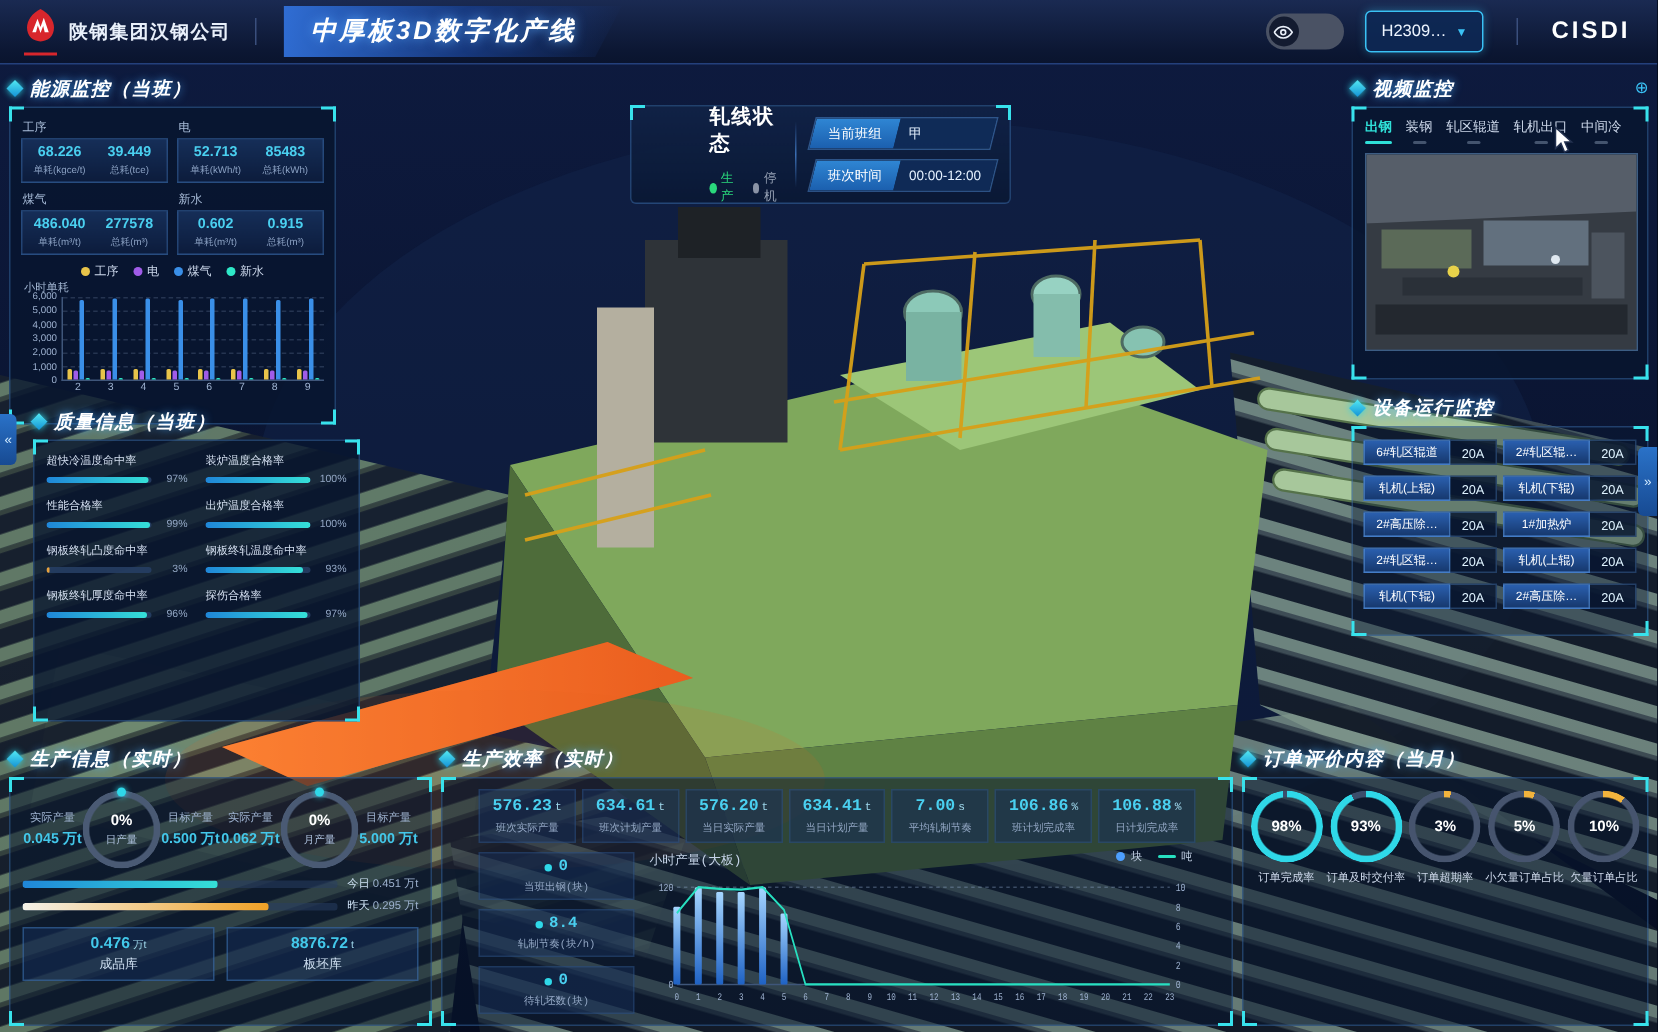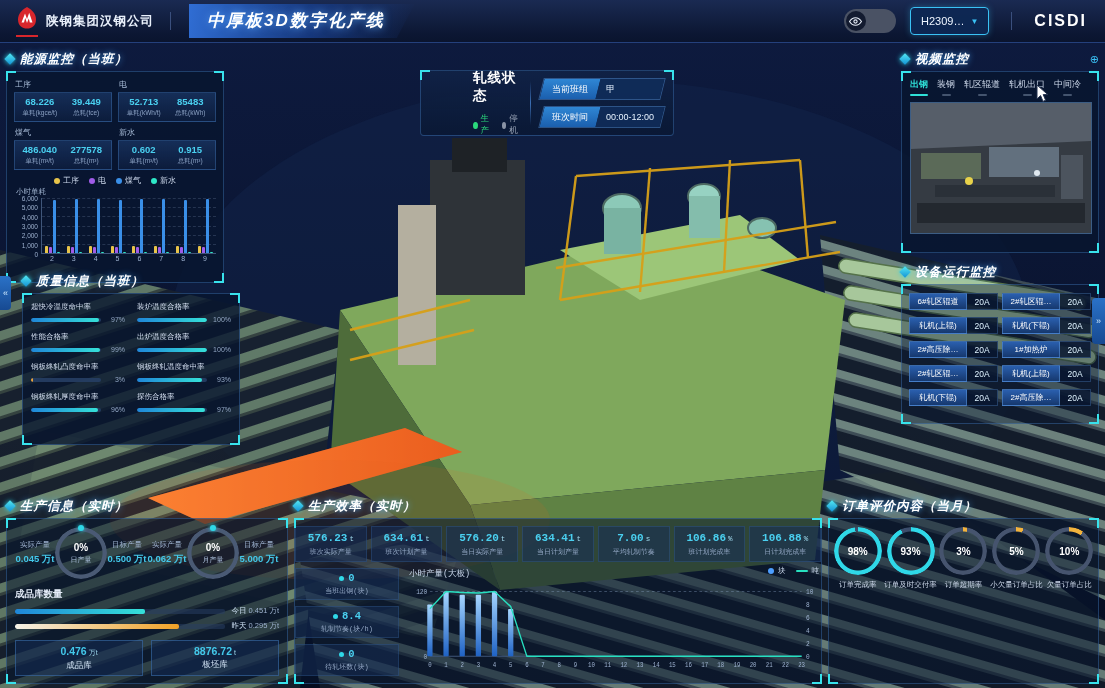--- a/index.html
+++ b/index.html
@@ -63,21 +63,21 @@
   .eg-tick{position:absolute;right:3px;transform:translateY(-50%);font-size:6.5px;color:#9db1cf;}
   #eg-plot{position:relative;flex:1;border-left:1px solid #3f567a;border-bottom:1px solid #3f567a;}
   .eg-line{position:absolute;left:0;right:0;border-top:1px dashed rgba(140,165,200,.22);}
   .eg-bars{position:absolute;inset:0;display:flex;justify-content:space-around;align-items:flex-end;}
   .eg-cluster{display:flex;align-items:flex-end;gap:1px;height:100%;}
   .eg-bar{width:3px;border-radius:1px 1px 0 0;}
   #eg-x{display:flex;justify-content:space-around;margin-left:27px;margin-top:1px;}
   .eg-xt{font-size:7px;color:#9db1cf;}
   
   #p-quality{left:6px;top:272px;width:218px;padding-left:16px;}
-  #p-quality .pbody{height:152px;padding:8px 8px;box-sizing:border-box;}
+  #p-quality .pbody{height:188px;padding:8px 8px;box-sizing:border-box;}
   .q-grid{display:grid;grid-template-columns:1fr 1fr;gap:9px 12px;}
   .q-lab{font-size:7.5px;color:#d4dff0;white-space:nowrap;overflow:hidden;}
   .q-row{display:flex;align-items:center;gap:4px;margin-top:4px;}
   .q-track{flex:1;height:4px;background:rgba(38,62,100,.9);border-radius:2px;overflow:hidden;}
   .q-fill{height:100%;border-radius:2px;background:linear-gradient(90deg,#1f86d8,#35e0d8);}
   .q-fill.low{background:#e8a23c;}
   .q-val{font-size:7px;color:#93a7c4;width:20px;text-align:right;}
   
   #p-linestatus{left:420px;top:70px;width:254px;}
   #p-linestatus .pbody{height:66px;border-radius:4px;display:flex;align-items:center;padding:6px 10px;box-sizing:border-box;
@@ -142,21 +142,21 @@
   .inv-lab{font-size:7.5px;color:#9cb0cd;white-space:nowrap;}
   .inv-lab b{color:#cfe2f5;font-weight:normal;}
   .inv-cards{display:flex;gap:8px;margin-top:9px;}
   .inv-card{flex:1;height:34px;border:1px solid rgba(72,132,202,.45);background:rgba(20,44,88,.5);
         display:flex;flex-direction:column;align-items:center;justify-content:center;gap:2px;}
   .ic-val{font-size:10.5px;font-weight:bold;color:#43c8ea;}
   .ic-unit{font-size:7px;color:#9fd8ec;margin-left:2px;font-weight:normal;}
   .ic-lab{font-size:8.5px;color:#cfe0f2;}
   
   #p-eff{left:294px;top:497px;width:528px;font-family:Liberation Mono, monospace;}
-  #p-eff .pbody{height:166px;padding:7px 0;box-sizing:border-box;}
+  #p-eff .pbody{height:166px;padding:7px 24px;box-sizing:border-box;}
   .st-row{display:flex;gap:4px;}
   .st{flex:1;background:rgba(22,46,88,.55);border:1px solid rgba(72,132,202,.22);padding:5px 2px 4px;text-align:center;overflow:hidden;}
   .st-val{font-size:11px;font-weight:bold;color:#4ad0f0;white-space:nowrap;}
   .st-unit{font-size:7.5px;color:#9fd8ec;margin-left:2px;font-weight:normal;}
   .st-lab{font-size:7px;color:#93a7c4;margin-top:3px;white-space:nowrap;}
   .eff-low{display:flex;margin-top:6px;gap:8px;height:108px;}
   .side-col{width:104px;display:flex;flex-direction:column;gap:6px;}
   .side-box{flex:1;background:rgba(22,46,88,.5);border:1px solid rgba(72,132,202,.22);
         display:flex;flex-direction:column;align-items:center;justify-content:center;gap:2px;}
   .sb-dotval{display:flex;align-items:center;gap:4px;}
@@ -703,21 +703,20 @@
           <div class="ring-txt">
               <span class="ring-val">0%</span>
               <span class="ring-sub">月产量</span>
             </div>
         </div>
         <div class="p-kv">
             <div class="k">目标产量</div>
             <div class="v">5.000 万t</div>
           </div>
       </div>
-      <div class="inv-title">成品库数量</div>
       <div class="inv-bar">
         <div class="inv-track">
             <div class="inv-fill cyan" style="width: 62%;"></div>
           </div>
         <div class="inv-lab"><b>今日</b> <span>0.451 万t</span></div>
       </div>
       <div class="inv-bar">
         <div class="inv-track">
             <div class="inv-fill orange" style="width: 78%;"></div>
           </div>

